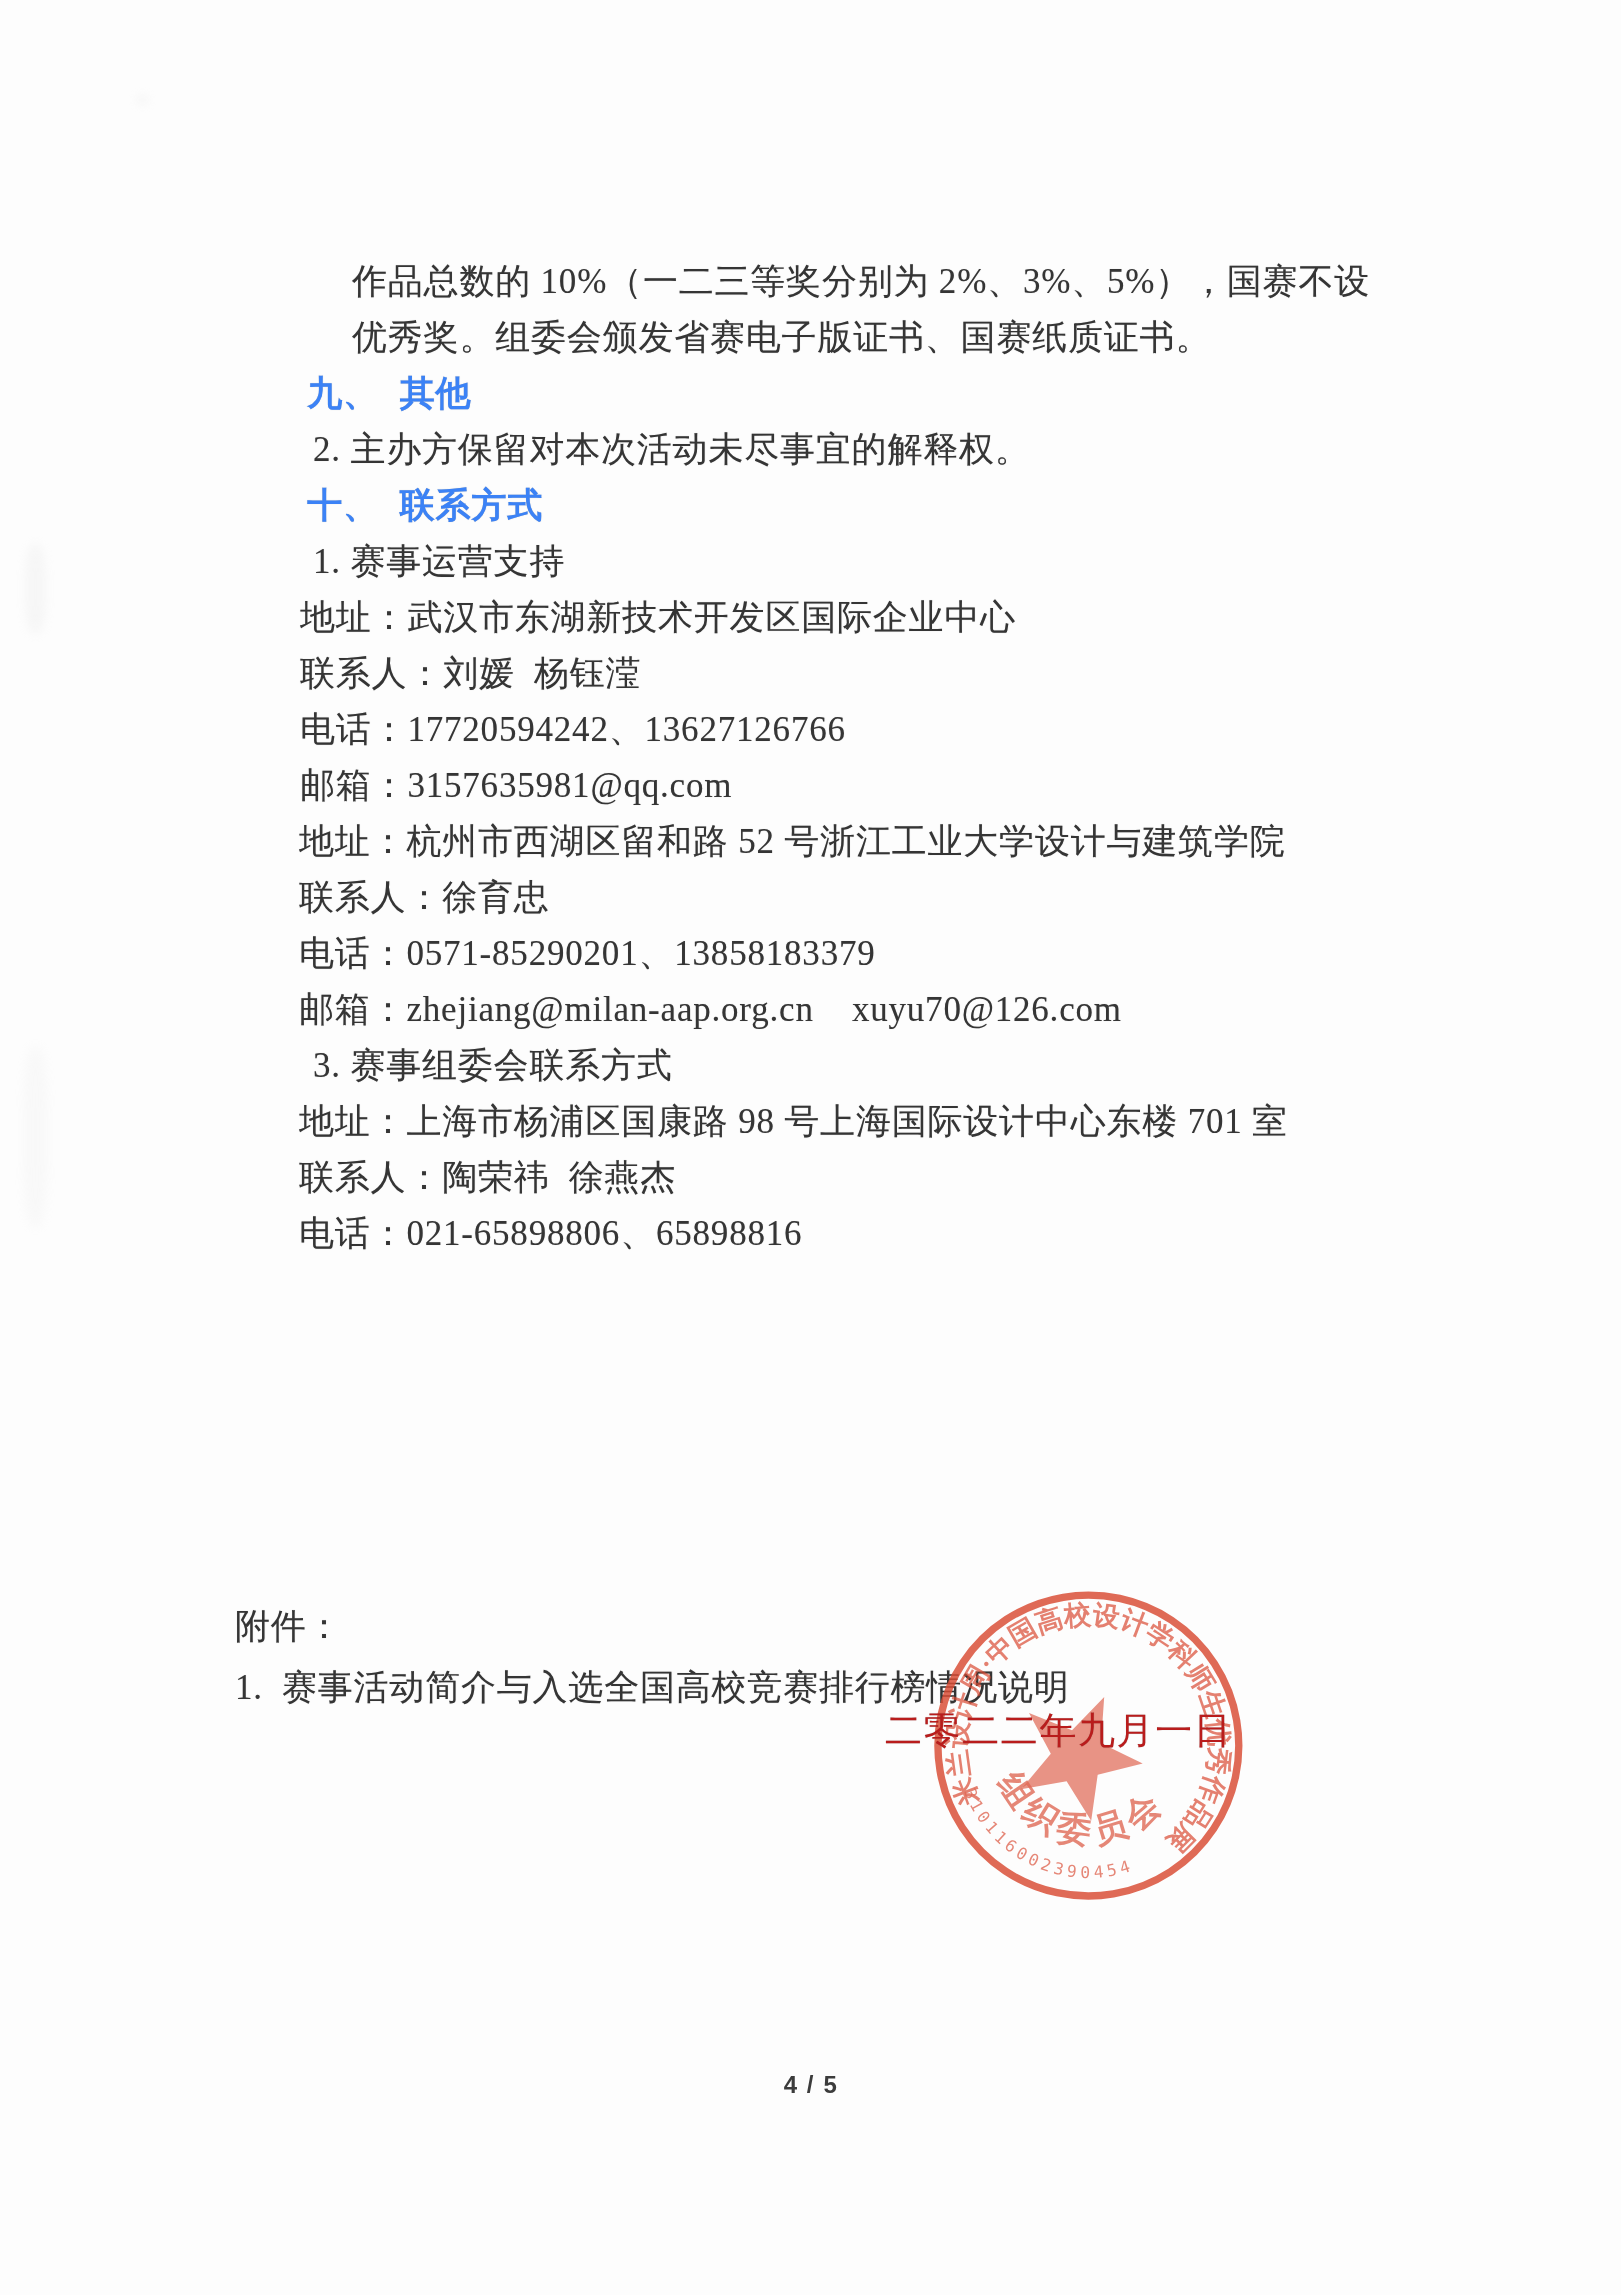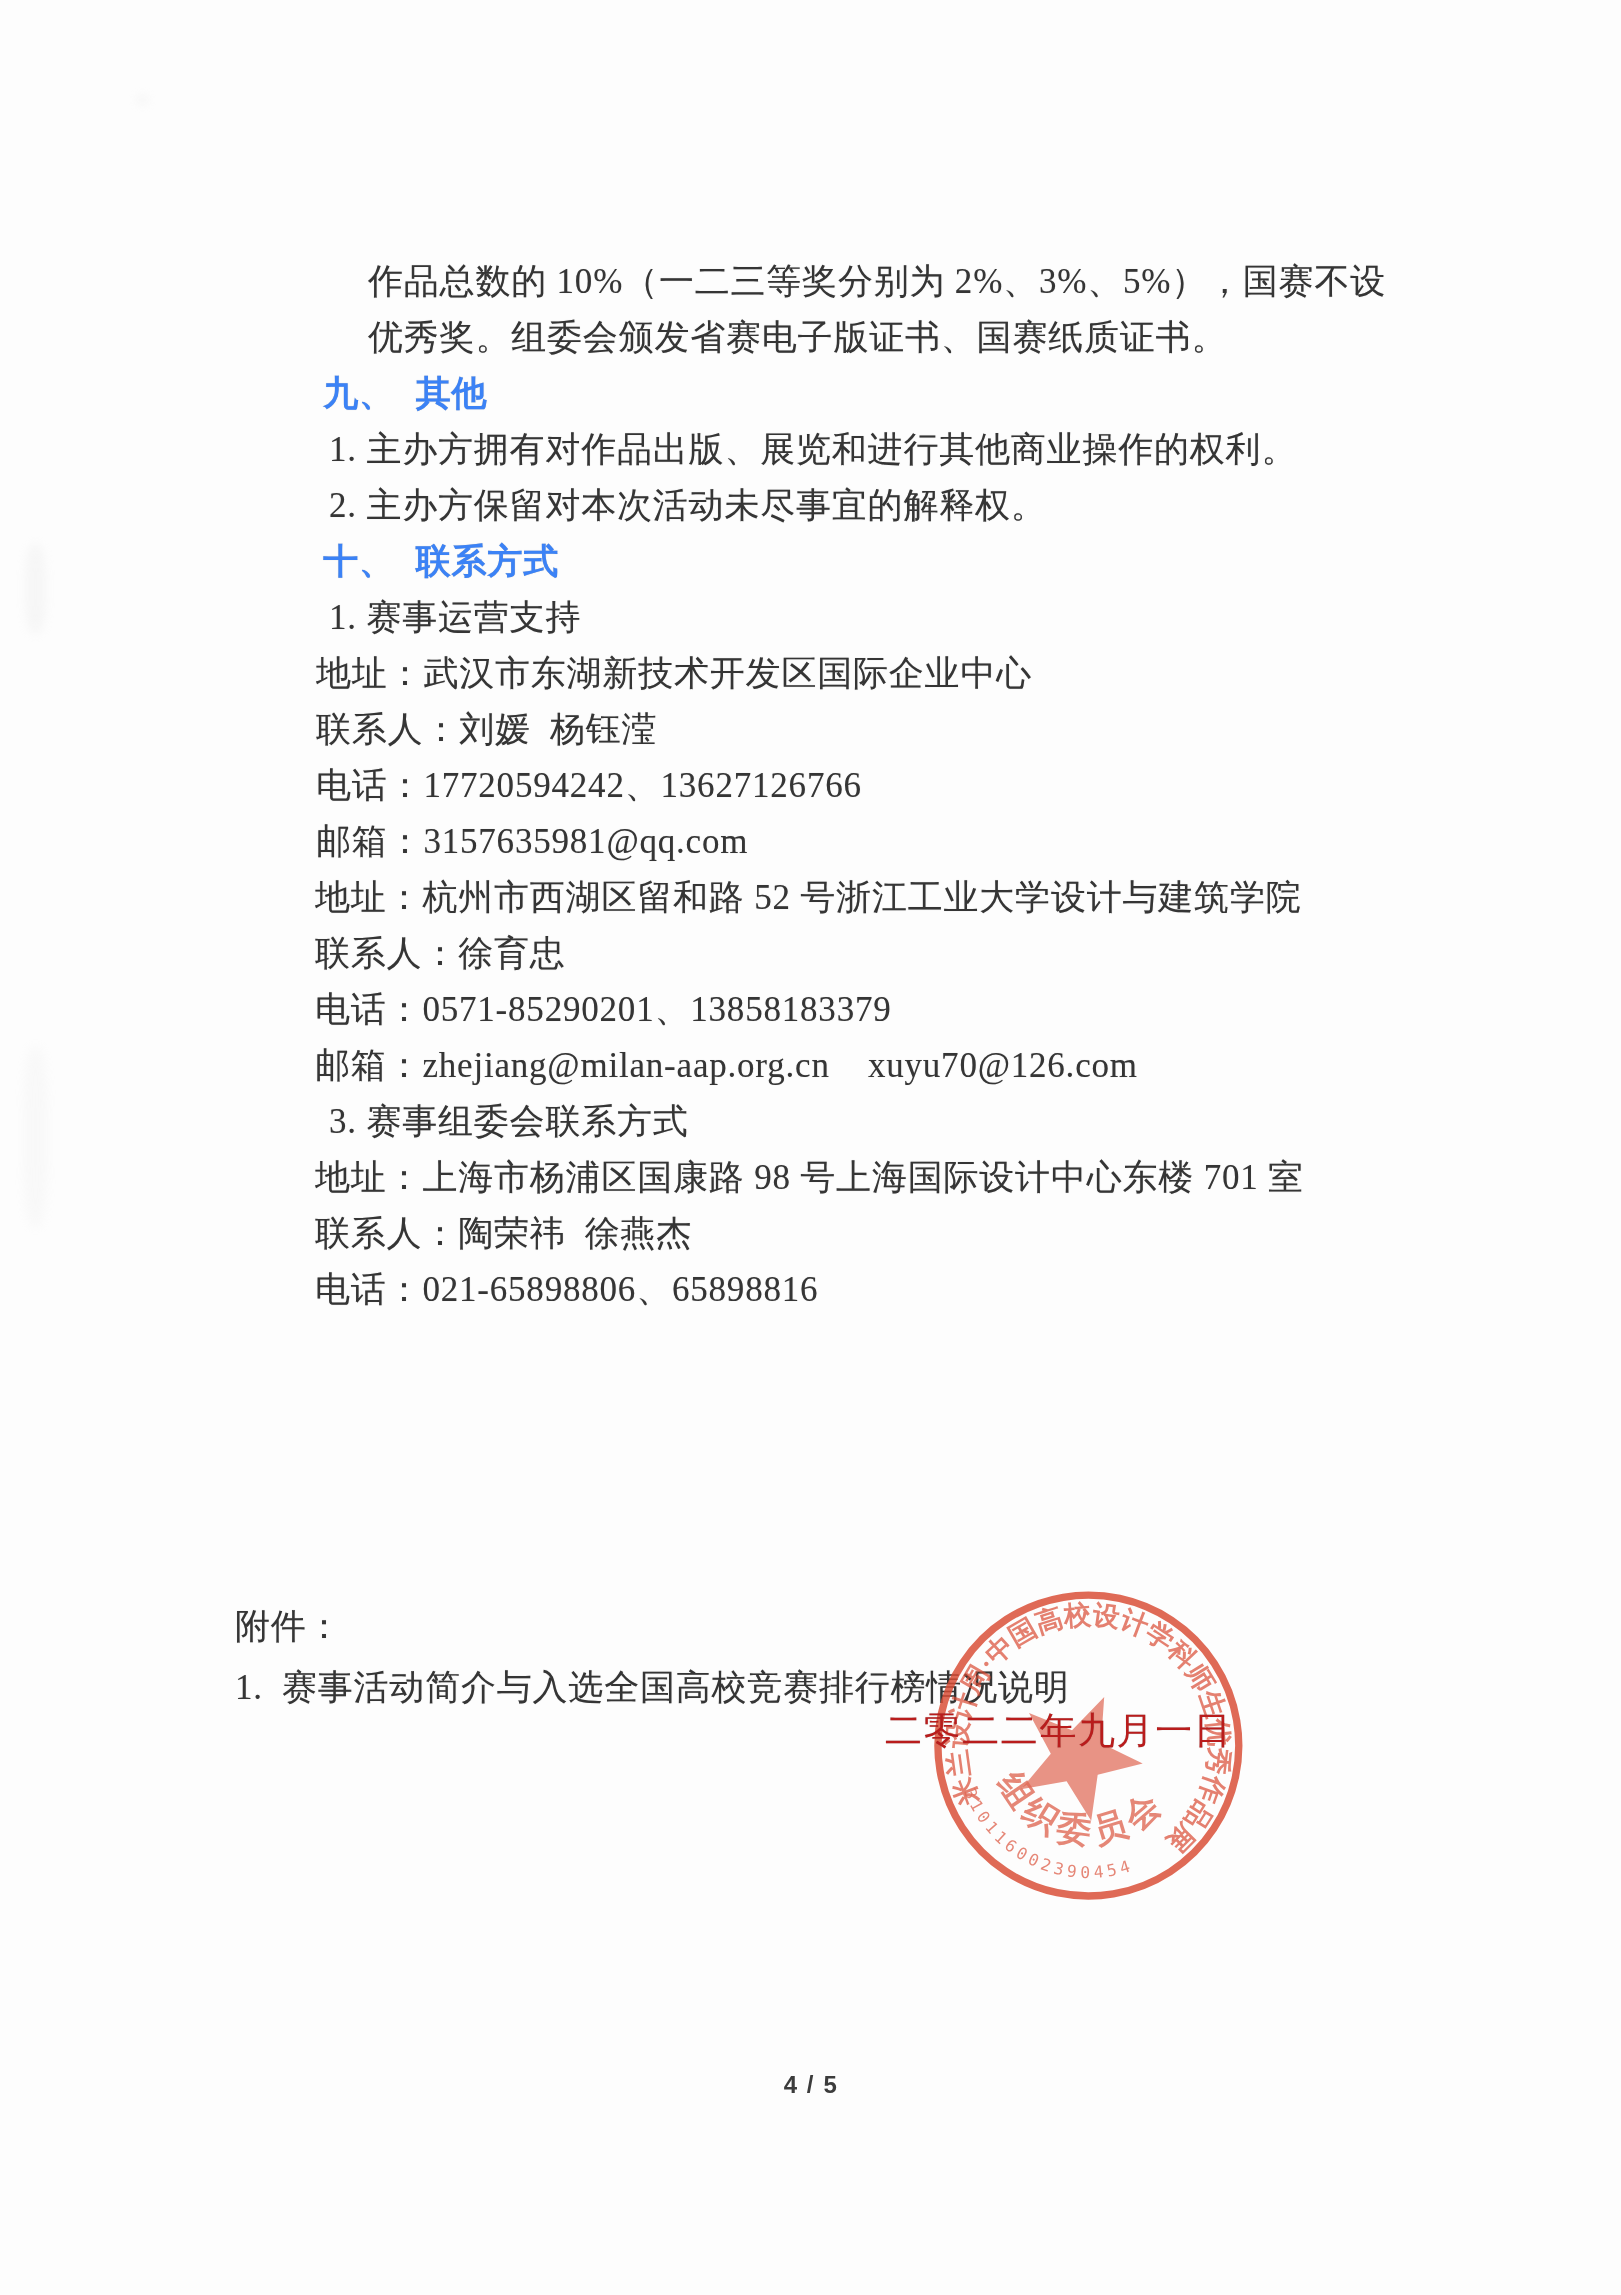--- a/index.html
+++ b/index.html
@@ -4,21 +4,21 @@
 <style>
   html, body { margin: 0; padding: 0; }
   body {
     width: 1622px; height: 2295px;
     background: #fdfdfd;
     font-family: "Liberation Serif", "DejaVu Serif", serif;
     color: #353535;
     position: relative;
     overflow: hidden;
   }
-  .doc { position: absolute; left: 315px; top: 254px; width: 1063px; }
+  .doc { position: absolute; left: 299px; top: 254px; width: 1063px; }
   .line {
     height: 56px; line-height: 56px;
     font-size: 35px; letter-spacing: 0.8px;
     white-space: pre;
     text-shadow: 0 0 0.8px rgba(45,45,45,0.35);
   }
   .cont    { margin-left: 53px; }
   .heading { margin-left: 8.2px; font-weight: bold; color: #3b82f6; }
   .sec-title { margin-left: 21px; }
   .item    { margin-left: 14px; }
@@ -60,21 +60,20 @@
 <div class="smudge sm2"></div>
 <div class="smudge sm3"></div>
 
 <div class="doc">
 
   <div class="line cont">作品总数的 10%（一二三等奖分别为 2%、3%、5%），国赛不设</div>
   <div class="line cont">优秀奖。组委会颁发省赛电子版证书、国赛纸质证书。</div>
 
   <div class="line heading"><span>九、</span><span class="sec-title">其他</span></div>
 
-  <div class="line item">1. 主办方拥有对作品出版、展览和进行其他商业操作的权利。</div>
   <div class="line item">2. 主办方保留对本次活动未尽事宜的解释权。</div>
 
   <div class="line heading"><span>十、</span><span class="sec-title">联系方式</span></div>
 
   <div class="line item">1. 赛事运营支持</div>
   <div class="line lab-a"><span>地址：</span><span>武汉市东湖新技术开发区国际企业中心</span></div>
   <div class="line lab-a"><span>联系人：</span><span>刘媛  杨钰滢</span></div>
   <div class="line lab-a"><span>电话：</span><span>17720594242、13627126766</span></div>
   <div class="line lab-a"><span>邮箱：</span><span>3157635981@qq.com</span></div>
 

